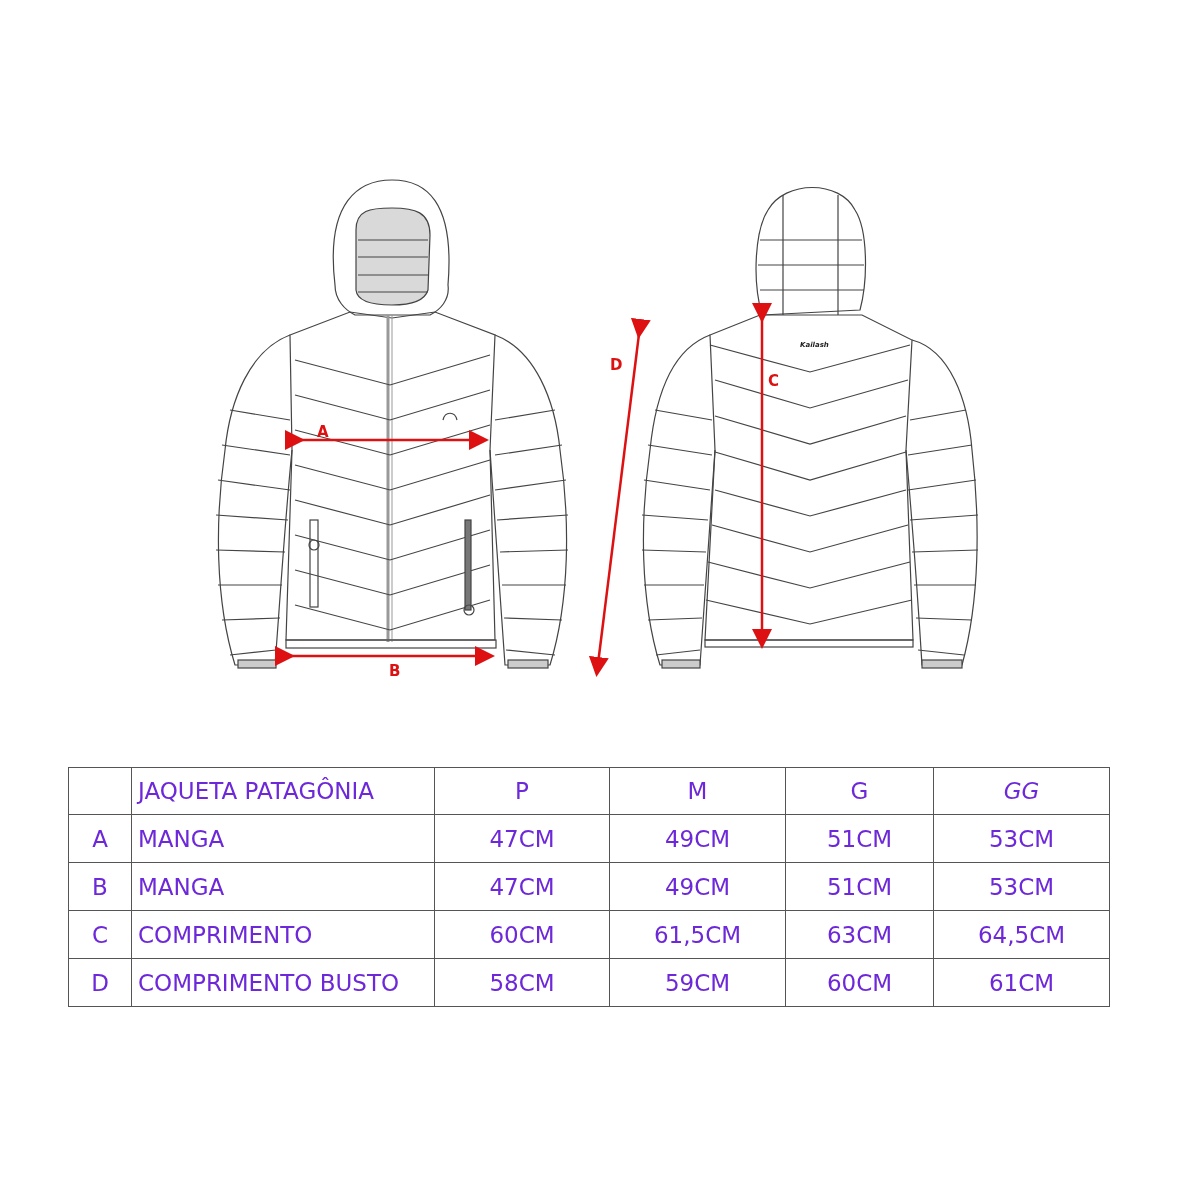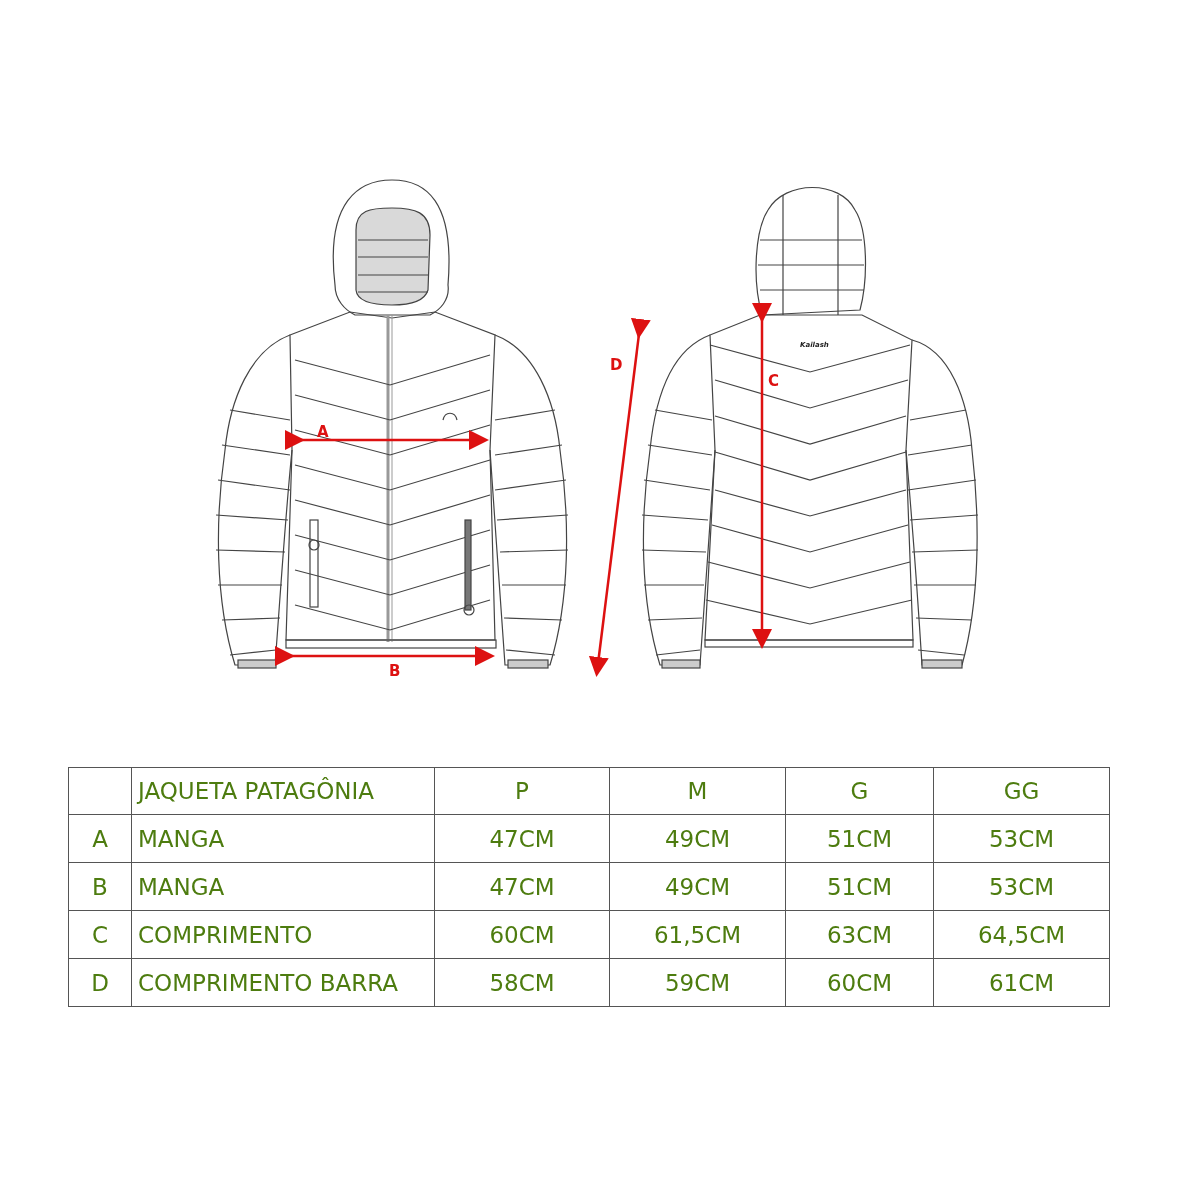--- a/index.html
+++ b/index.html
@@ -1,25 +1,25 @@
 <!DOCTYPE html>
 <html><head>
 <meta charset="utf-8">
 <style>
   html,body{margin:0;padding:0;background:#fff;}
   body{width:1200px;height:1200px;position:relative;overflow:hidden;font-family:"DejaVu Sans",sans-serif;}
   .figure{position:absolute;left:0;top:0;width:1200px;height:720px;}
   .figure svg{position:absolute;left:0;top:0;}
   .table-wrap{position:absolute;left:68px;top:767px;}
-  table{border-collapse:collapse;font-family:"DejaVu Sans",sans-serif;color:#4d7c0f;}
+  table{border-collapse:collapse;font-family:"DejaVu Sans",sans-serif;color:#6d28d9;}
   td{border:1.5px solid #555;height:47px;padding:0;font-size:23px;font-weight:normal;}
   td.letter{width:62px;text-align:center;}
   td.label{width:296px;text-align:left;padding-left:6px;}
   td.val{text-align:center;}
-  td.c1{width:174px;} td.c2{width:175px;} td.c3{width:147px;} td.c4{width:175px;}
+  td.c1{width:174px;} td.c2{width:175px;} td.c3{width:147px;} td.c4{width:175px;font-style:italic;}
   tr.hdr td{height:46px;}
   .lbl{font-family:"DejaVu Sans",sans-serif;font-size:15px;fill:#d11;font-weight:bold;}
 </style>
 </head>
 <body>
 
 <div class="figure">
   <svg width="1200" height="720" viewBox="0 0 1200 720">
     <defs>
       <marker id="ah" markerWidth="8" markerHeight="8" refX="6" refY="4" orient="auto" markerUnits="strokeWidth">
@@ -165,21 +165,21 @@
     <tr>
       <td class="letter">C</td>
       <td class="label">COMPRIMENTO</td>
       <td class="val">60CM</td>
       <td class="val">61,5CM</td>
       <td class="val">63CM</td>
       <td class="val">64,5CM</td>
     </tr>
     <tr>
       <td class="letter">D</td>
-      <td class="label">COMPRIMENTO BARRA</td>
+      <td class="label">COMPRIMENTO BUSTO</td>
       <td class="val">58CM</td>
       <td class="val">59CM</td>
       <td class="val">60CM</td>
       <td class="val">61CM</td>
     </tr>
   </tbody>
     </table>
 </div>
 
 </body></html>

